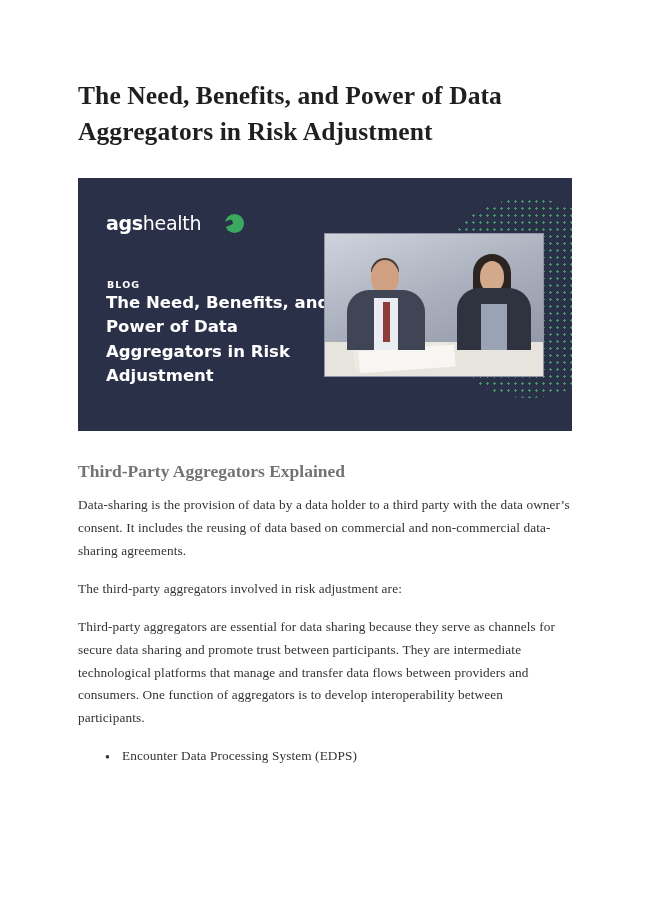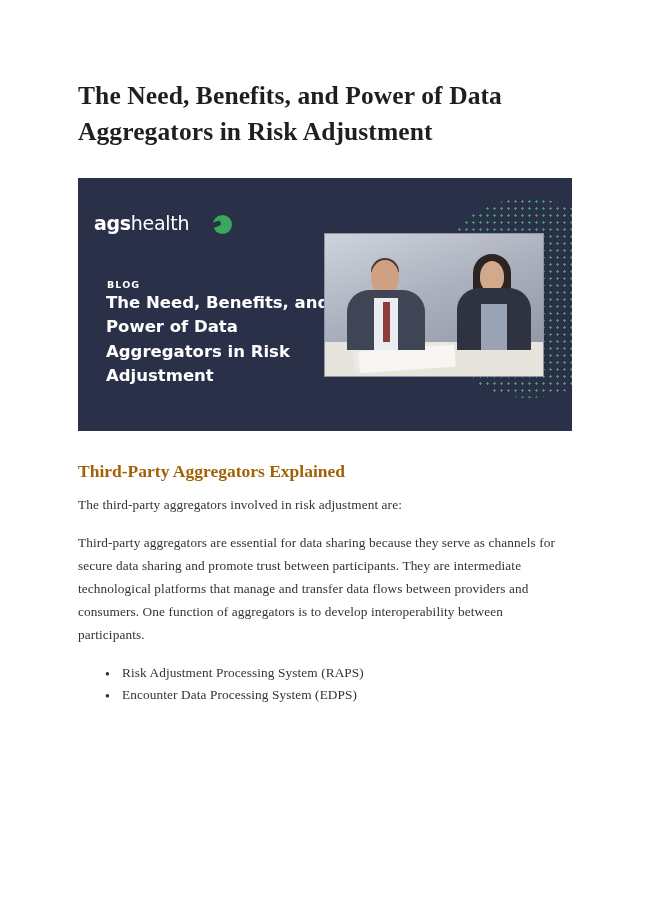--- a/index.html
+++ b/index.html
@@ -47,24 +47,24 @@
     top: 20px;
     width: 200px;
     height: 200px;
     border-radius: 50%;
     background-image: radial-gradient(#4aa96c 1.1px, transparent 1.2px);
     background-size: 7px 7px;
     opacity: 0.85;
   }
   .banner-logo {
     position: absolute;
-    left: 16px;
+    left: 28px;
     top: 34px;
     display: flex;
-    align-items: flex-end;
+    align-items: center;
     gap: 24px;
   }
   .banner-logo .logo-text {
     font-family: "DejaVu Sans", sans-serif;
     font-size: 19px;
     color: #ffffff;
     letter-spacing: -0.3px;
   }
   .banner-logo .logo-text b { font-weight: bold; }
   .banner-logo .logo-text span.light { font-weight: normal; }
@@ -156,21 +156,21 @@
   .p2 .hair { position:absolute; right: 20px; bottom: 50px; width: 38px; height: 46px; background:#2b2420; border-radius: 19px 19px 10px 10px;}
   .p2 .face { position:absolute; right: 27px; bottom: 58px; width: 24px; height: 31px; background:#d3a98b; border-radius: 50% 50% 45% 45%; }
   .p2 .body { right: 0; bottom: 0; width: 74px; height: 62px; background: #2f3340; }
   .p2 .blouse { position:absolute; right: 24px; bottom: 0; width: 26px; height: 46px; background:#9aa3b4; }
 
   
   .section-head {
     font-family: "Liberation Serif", serif;
     font-size: 17.5px;
     font-weight: bold;
-    color: #a16207;
+    color: #737373;
     margin: 0 0 12px 0;
   }
   p.body-text {
     font-family: "Liberation Serif", serif;
     font-size: 13.3px;
     line-height: 1.72;
     color: #333333;
     margin: 0 0 15px 0;
     max-width: 500px;
     letter-spacing: 0.1px;
@@ -232,21 +232,21 @@
         <div class="face"></div>
         <div class="body">
           <div class="blouse"></div>
         </div>
       </div>
     </div>
   </div>
 
   <h2 class="section-head">Third-Party Aggregators Explained</h2>
 
+  <p class="body-text">Data-sharing is the provision of data by a data holder to a third party with the data owner’s consent. It includes the reusing of data based on commercial and non-commercial data-sharing agreements.</p>
   <p class="body-text">The third-party aggregators involved in risk adjustment are:</p>
   <p class="body-text">Third-party aggregators are essential for data sharing because they serve as channels for secure data sharing and promote trust between participants. They are intermediate technological platforms that manage and transfer data flows between providers and consumers. One function of aggregators is to develop interoperability between participants.</p>
 
   <ul class="bullets">
-    <li>Risk Adjustment Processing System (RAPS)</li>
     <li>Encounter Data Processing System (EDPS)</li>
   </ul>
 
 </div>
 
 </body></html>

